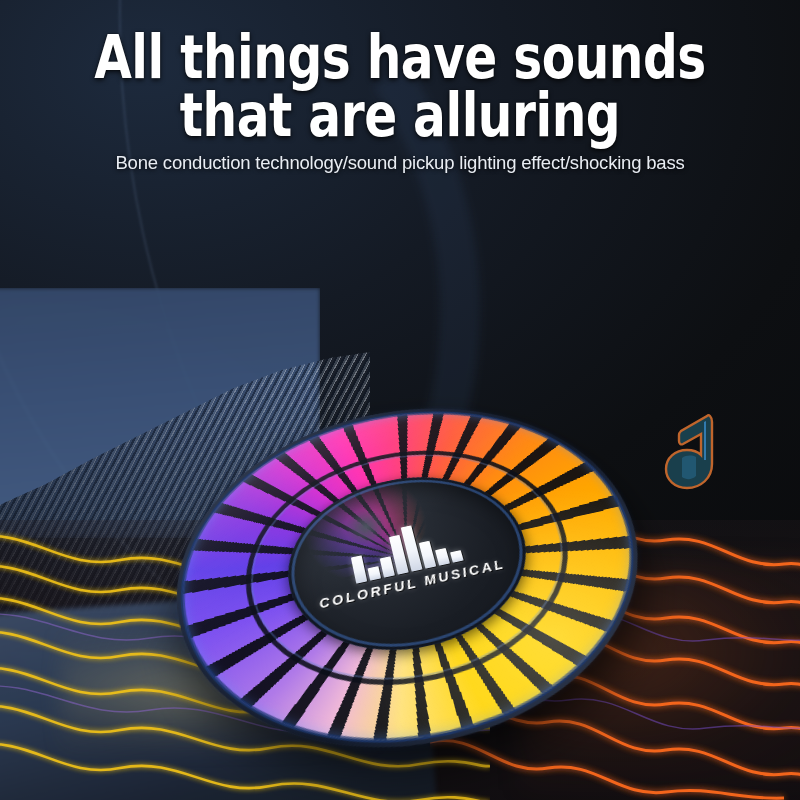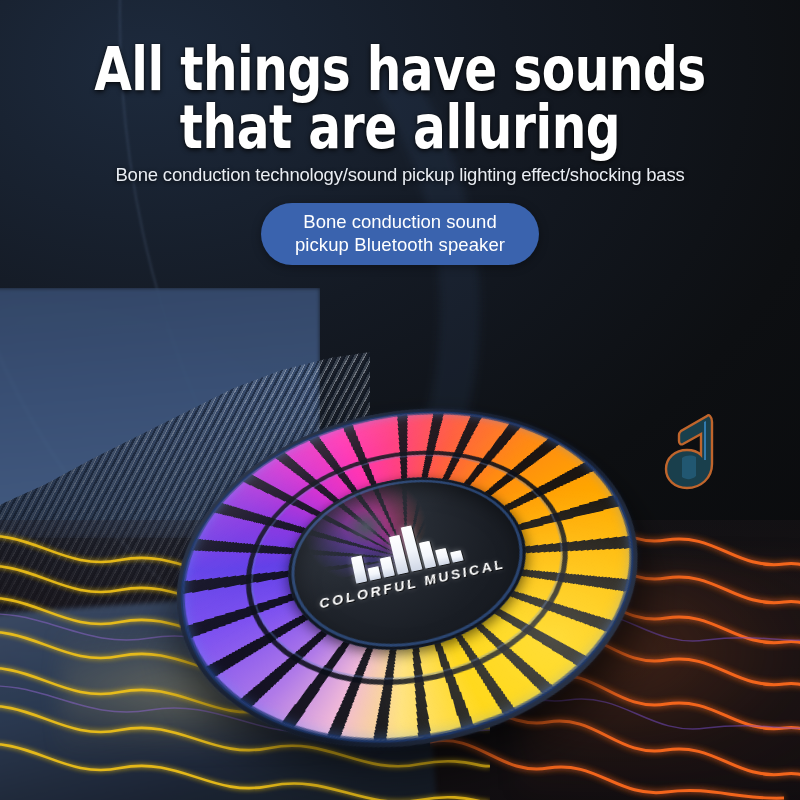--- a/index.html
+++ b/index.html
@@ -258,21 +258,21 @@
     filter:blur(.4px);
   }
 
   
   .note{
     position:absolute; left:652px; top:408px;
     width:96px; height:104px;
   }
 
   
-  #copy{ position:absolute; left:0; top:16px; width:800px; z-index:30; }
+  #copy{ position:absolute; left:0; top:4px; width:800px; z-index:30; }
   .headline{
     text-align:center; color:#ffffff;
     font-family:"DejaVu Sans Condensed","Liberation Sans Narrow","Liberation Sans",sans-serif;
     font-weight:bold;
     font-size:60px; line-height:58px;
     letter-spacing:-.5px;
     transform:scaleX(.90);
     text-shadow:0 2px 6px rgba(0,0,0,.75), 0 0 2px rgba(0,0,0,.6);
     padding-top:24px;
   }
@@ -409,21 +409,15 @@
     <path d="M52 14 L54 13 L54 52 L52 52 Z" fill="#3a8fd0" opacity=".75"></path>
     <path d="M30 50 C34 47 40 47 44 49 L44 68 C40 72 34 72 30 69 Z" fill="#2a6f96" opacity=".5"></path>
   </svg>
 
   <div id="copy">
     <div class="headline">
       <span>All things have sounds</span>
       <span>that are alluring</span>
     </div>
     <div class="subline">Bone conduction technology/sound pickup lighting effect/shocking bass</div>
-    <div class="badge-wrap">
-      <div class="badge" style="background: rgb(58, 99, 174);">
-        <span class="l1">Bone conduction sound</span>
-        <span class="l2">pickup Bluetooth speaker</span>
-      </div>
-    </div>
   </div>
 
 </div>
 
 </body></html>

